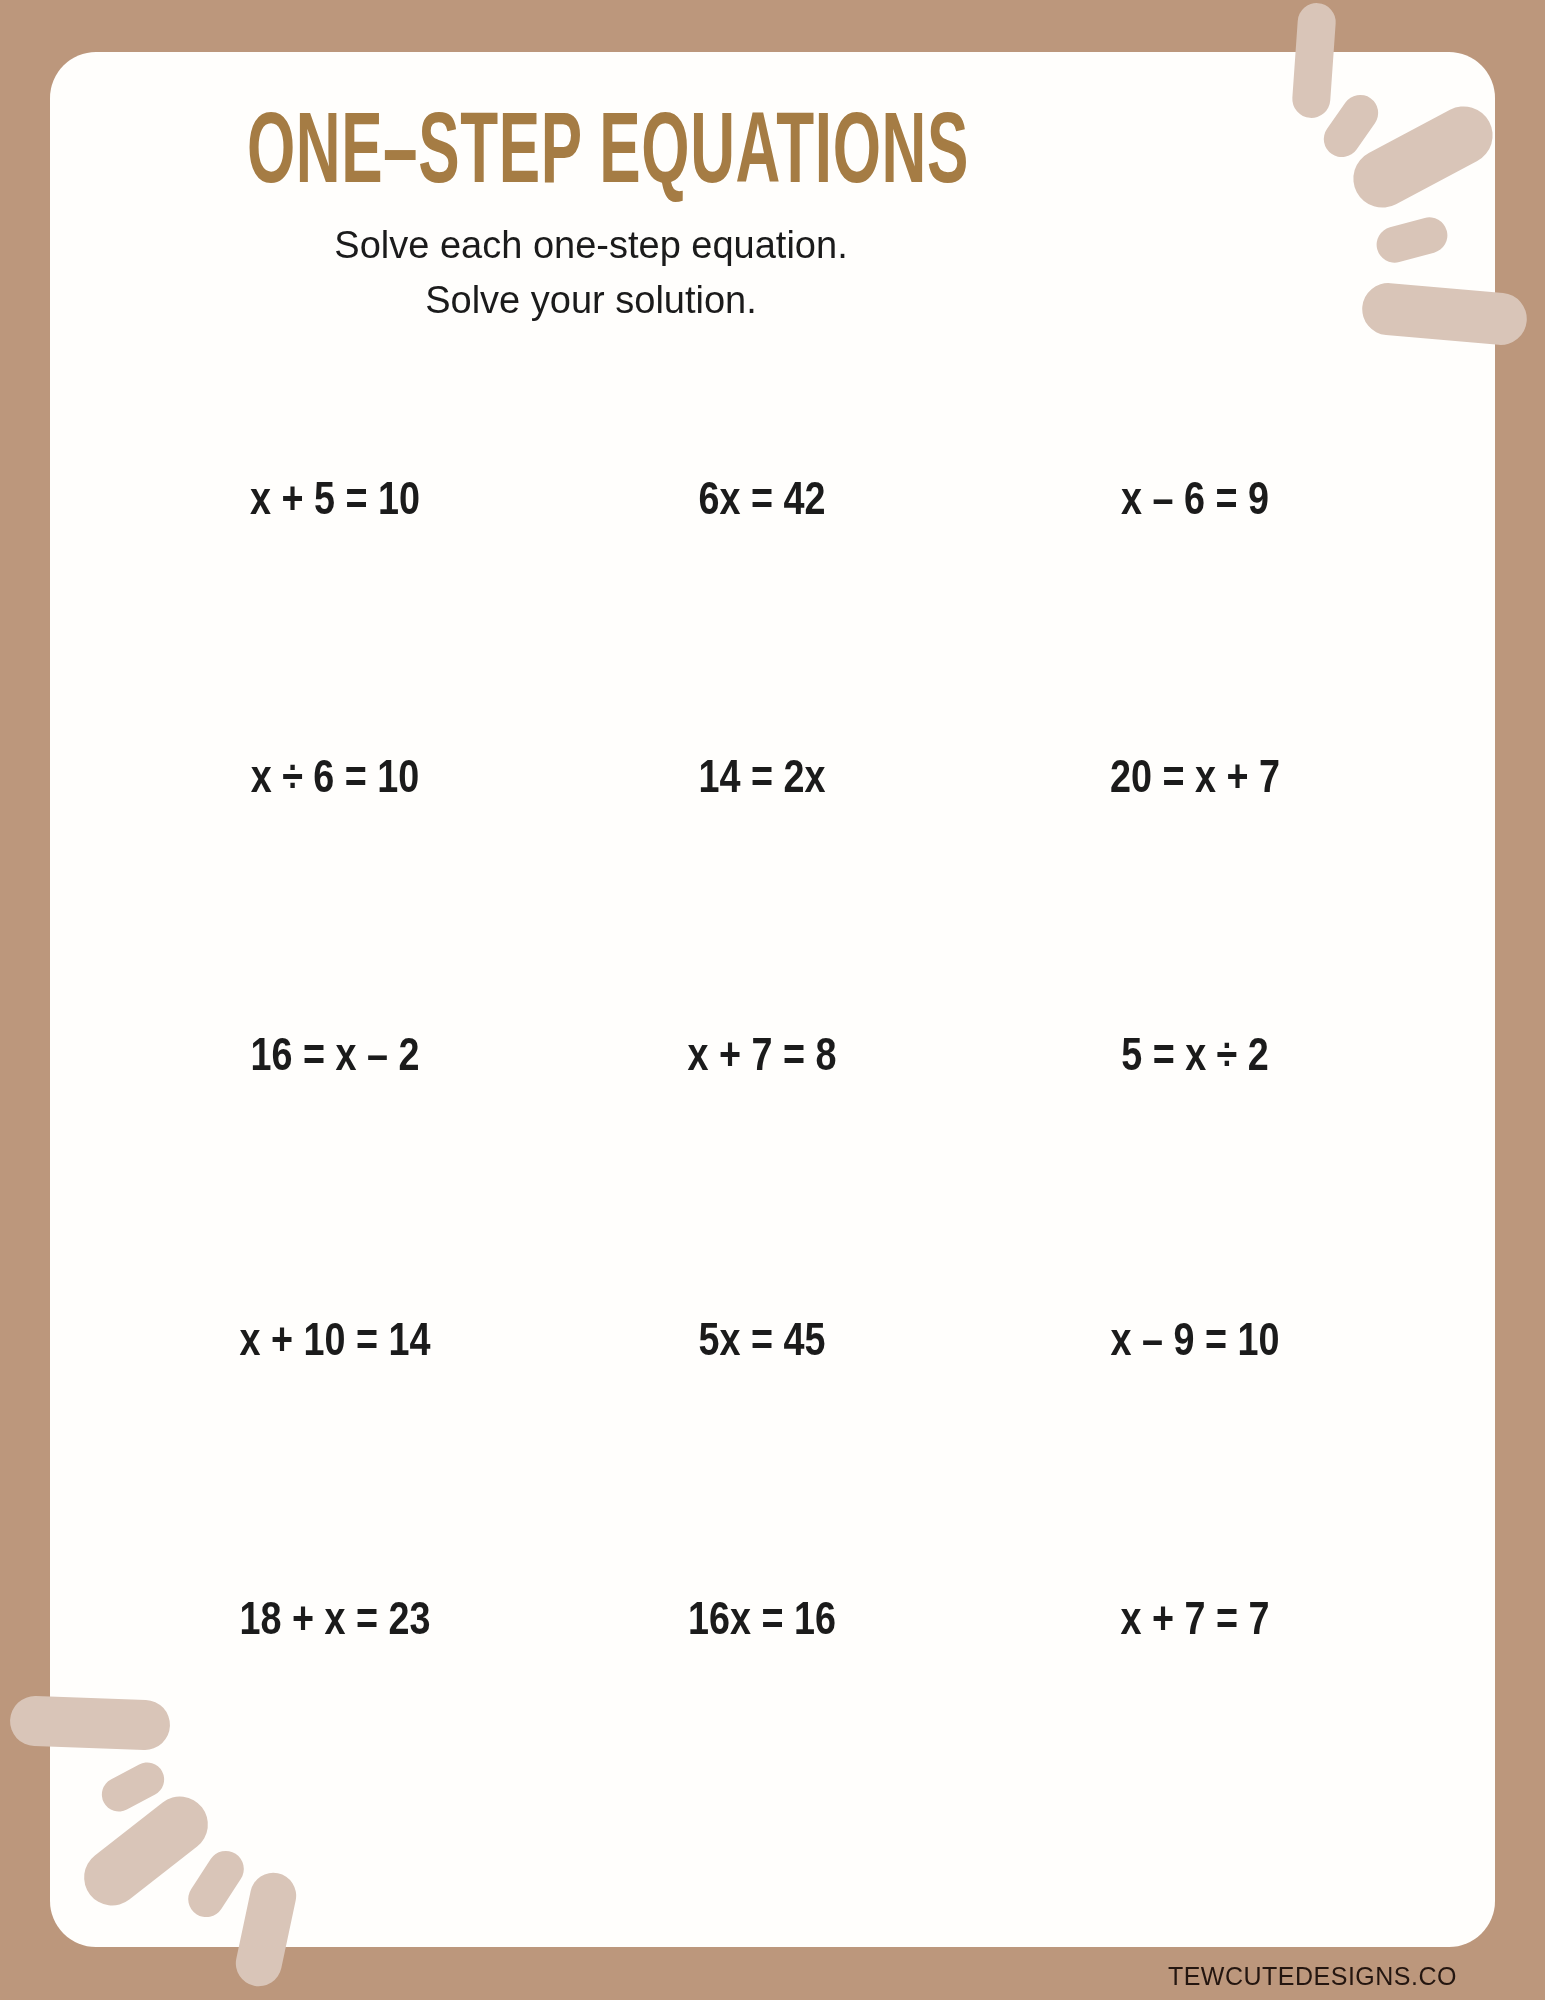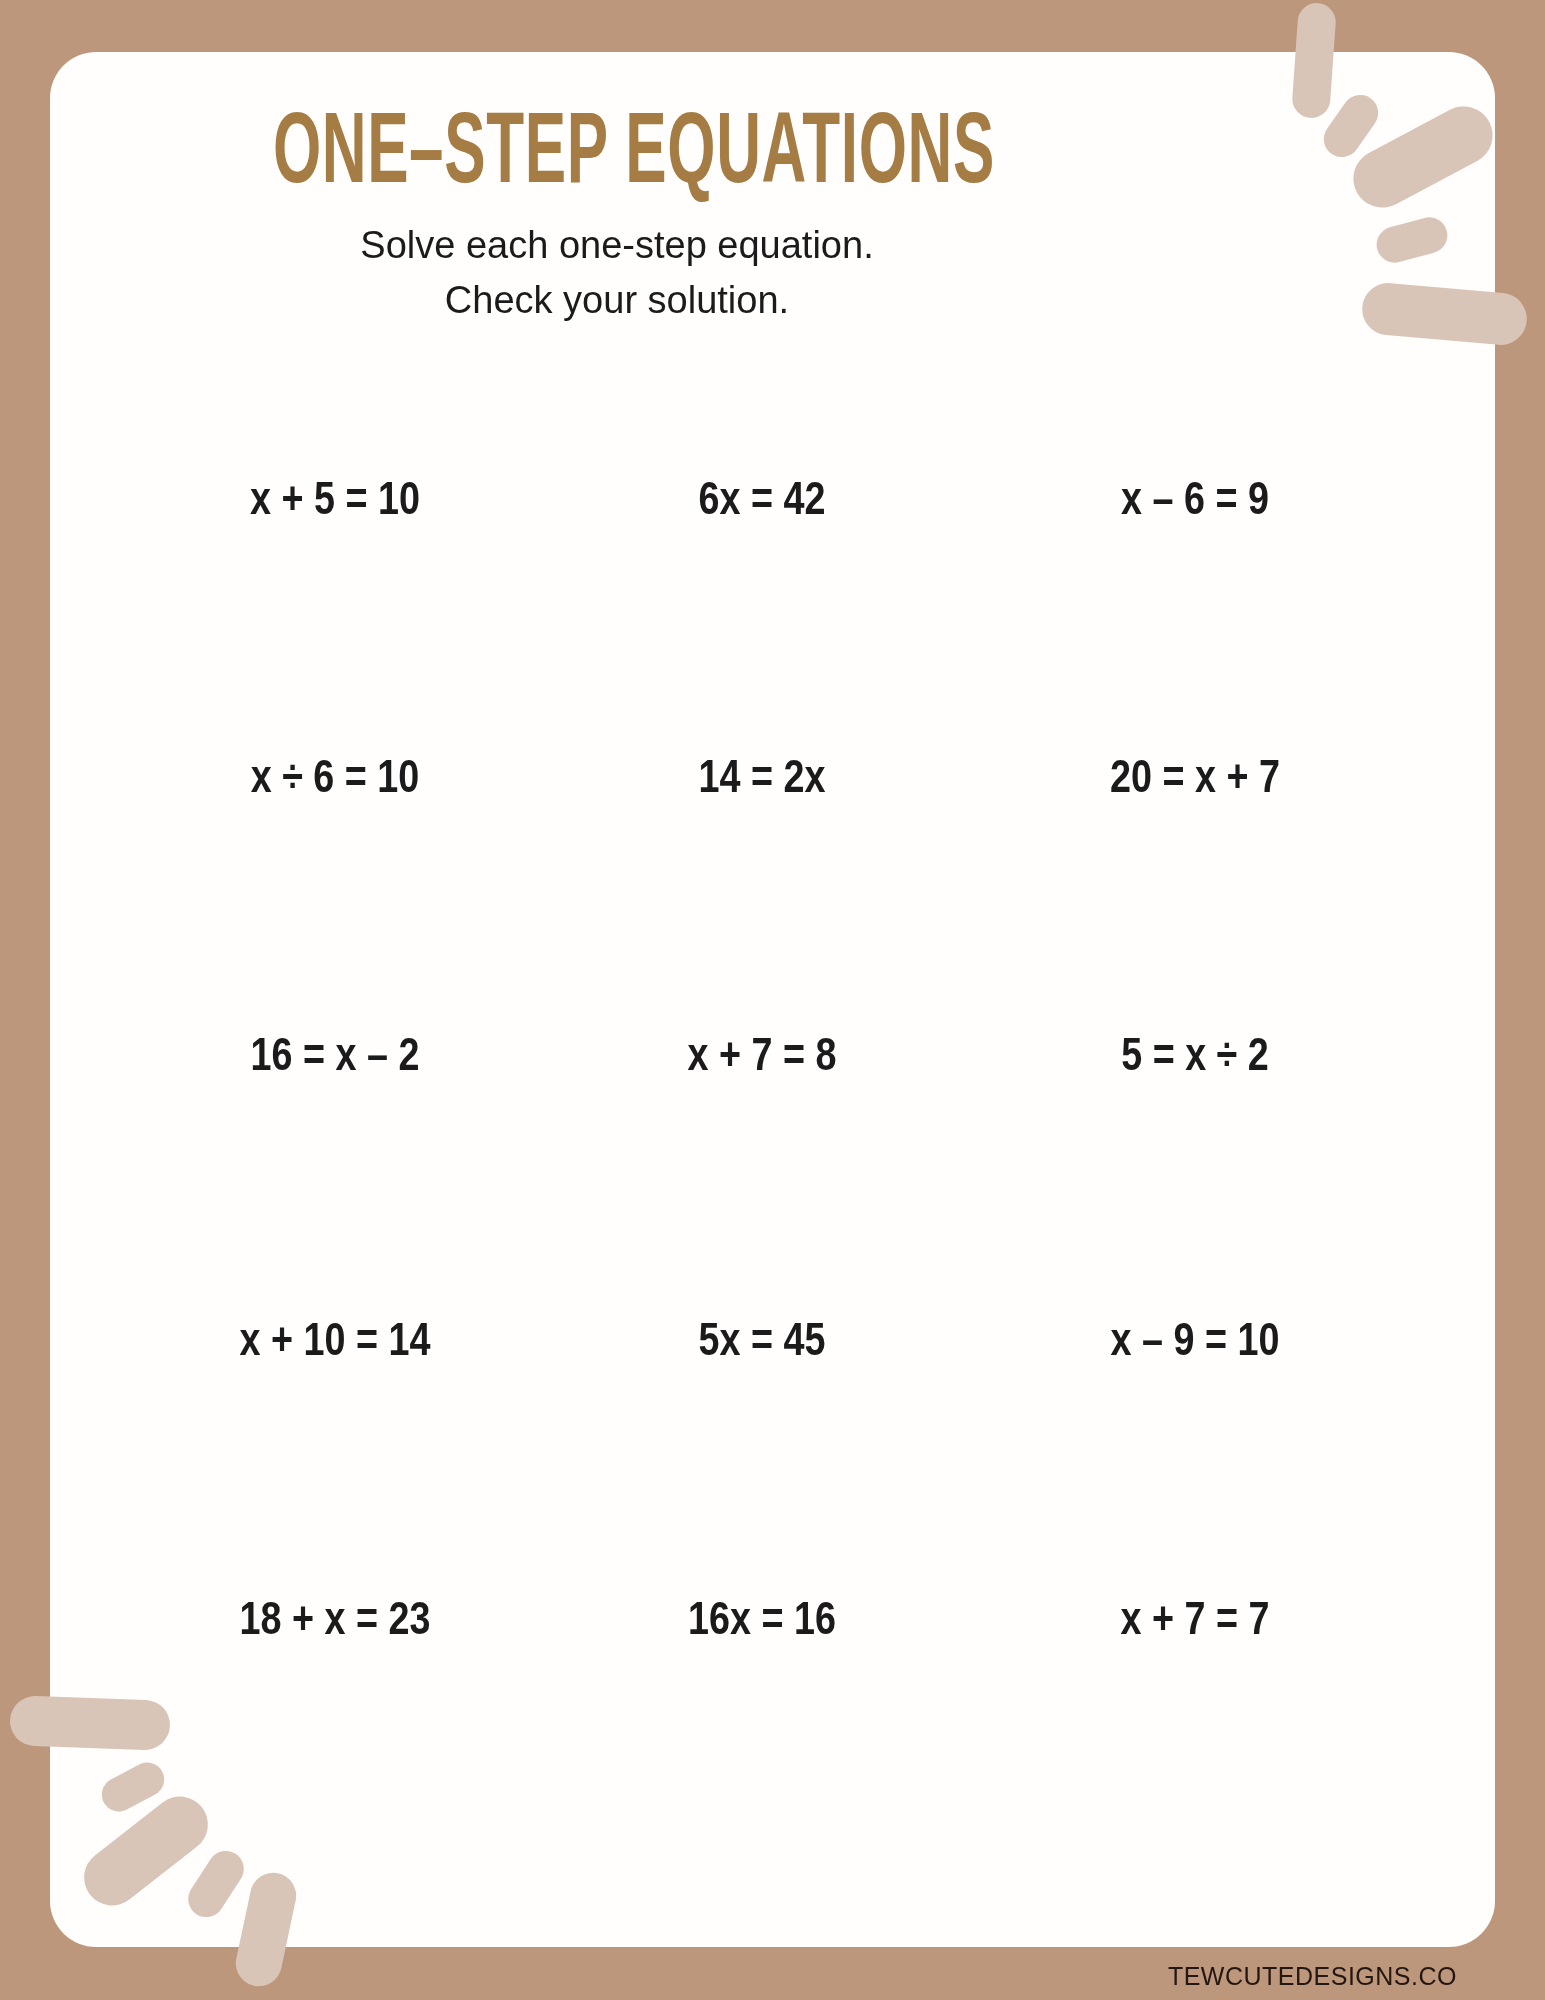--- a/index.html
+++ b/index.html
@@ -20,21 +20,21 @@
   }
   .card{
     position:absolute;
     left:50px; top:52px;
     width:1445px; height:1895px;
     background:var(--card);
     border-radius:46px;
   }
   .header{
     position:absolute;
-    left:62px; top:92px;
+    left:36px; top:92px;
     width:1110px;
     text-align:center;
     z-index:2;
   }
   .title{
     display:block;
     font-size:100px;
     font-weight:bold;
     line-height:1.1;
     color:var(--title);
@@ -95,21 +95,21 @@
 </style>
 </head>
 <body>
 
 <div class="card"></div>
 
 <div class="header">
   <h1 class="title">ONE–STEP EQUATIONS</h1>
   <div class="subtitle">
     <div>Solve each one-step equation.</div>
-    <div>Check your solution.</div>
+    <div>Solve your solution.</div>
   </div>
 </div>
 
 <div class="eq-cell row-0 col-0">x + 5 = 10</div>
 <div class="eq-cell row-0 col-1">6x = 42</div>
 <div class="eq-cell row-0 col-2">x – 6 = 9</div>
 
 <div class="eq-cell row-1 col-0">x ÷ 6 = 10</div>
 <div class="eq-cell row-1 col-1">14 = 2x</div>
 <div class="eq-cell row-1 col-2">20 = x + 7</div>

